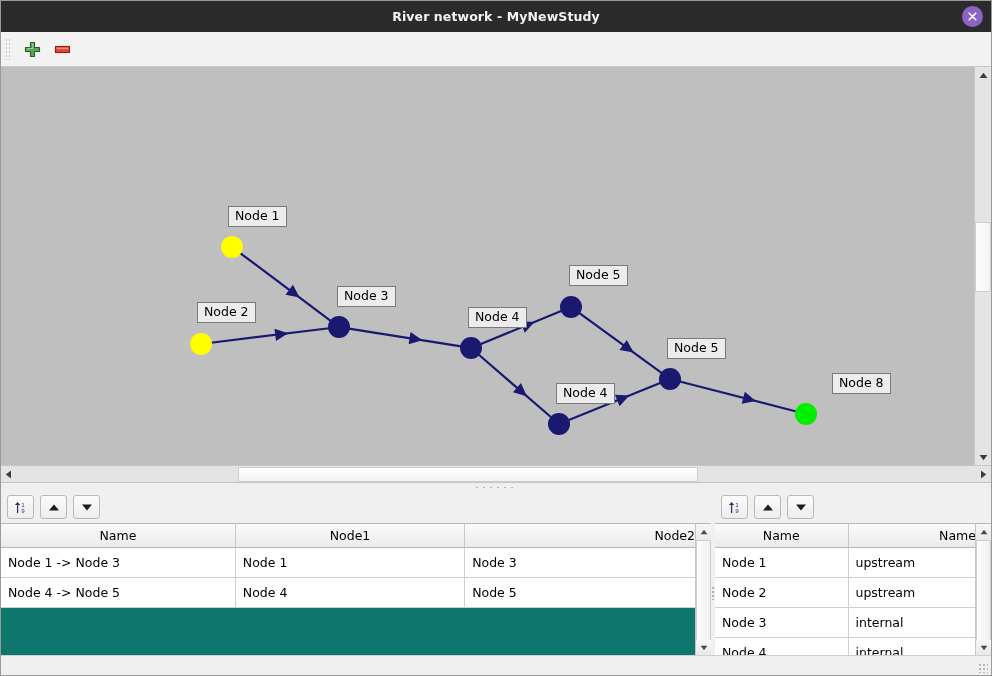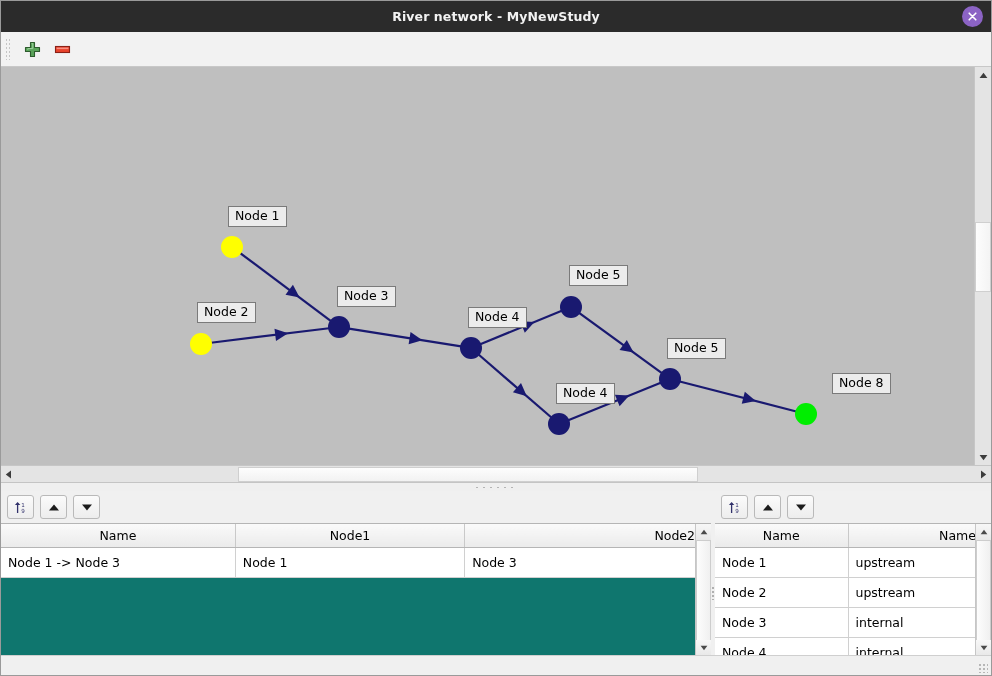--- a/index.html
+++ b/index.html
@@ -413,20 +413,25 @@
                 <th>Node1</th>
                 <th>Node2</th>
               </tr>
             </thead>
             <tbody id="branches-body">
                 <tr>
                   <td>Node 1 -&gt; Node 3</td>
                   <td>Node 1</td>
                   <td>Node 3</td>
                 </tr>
+                <tr>
+                  <td>Node 4 -&gt; Node 5</td>
+                  <td>Node 4</td>
+                  <td>Node 5</td>
+                </tr>
               </tbody>
           </table>
         </div>
         <div class="tbl-vscroll">
           <div class="tv-arrow top">
             <svg width="8" height="6" viewBox="0 0 8 6">
               <path d="M4,0.7 L7.4,5.3 L0.6,5.3 z" fill="#4a4a4a"></path>
             </svg>
           </div>
           <div class="tv-thumb" style="top:16px;height:104px;"></div>

